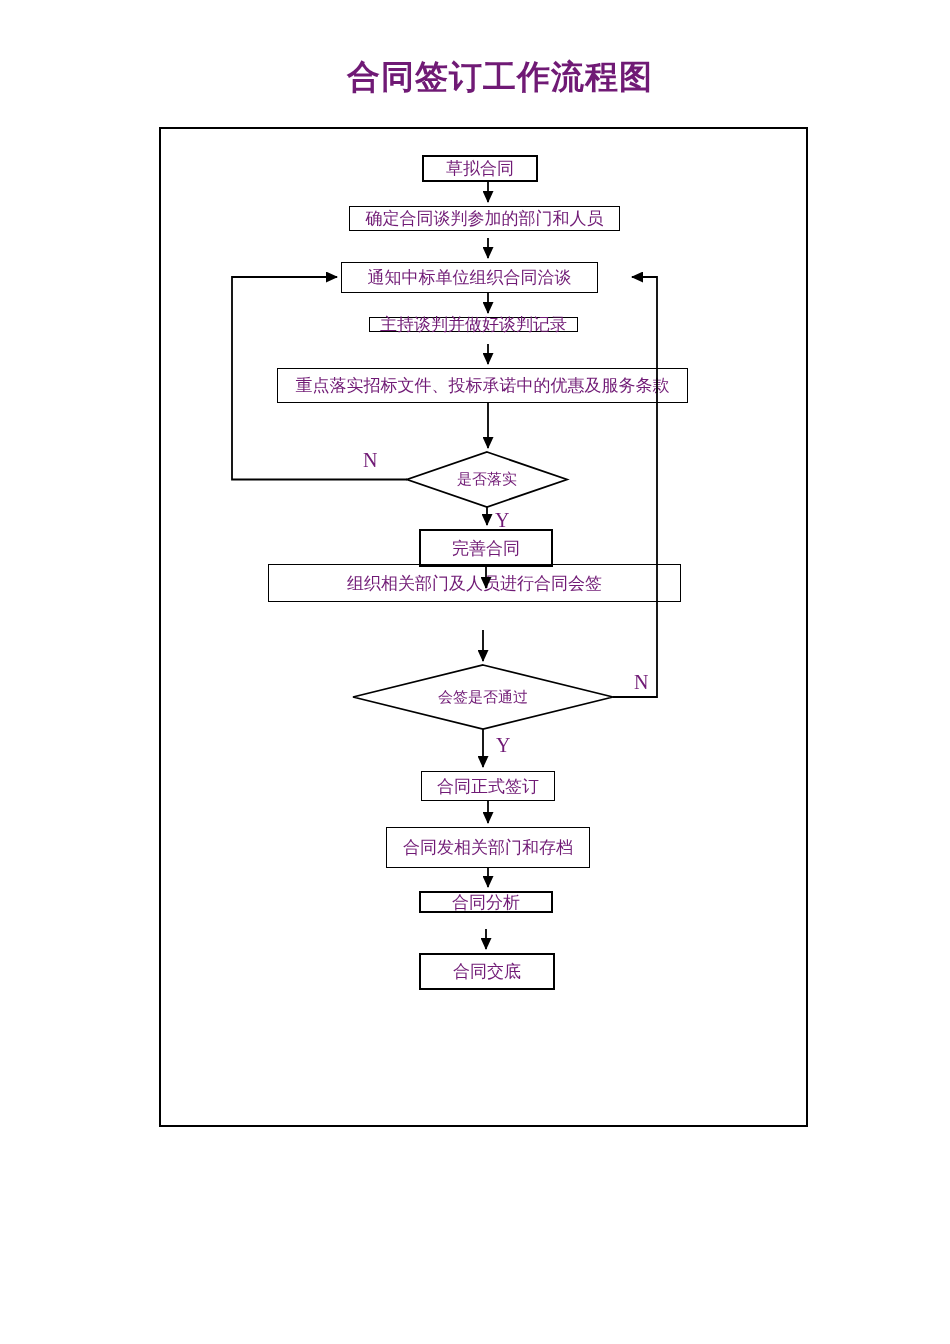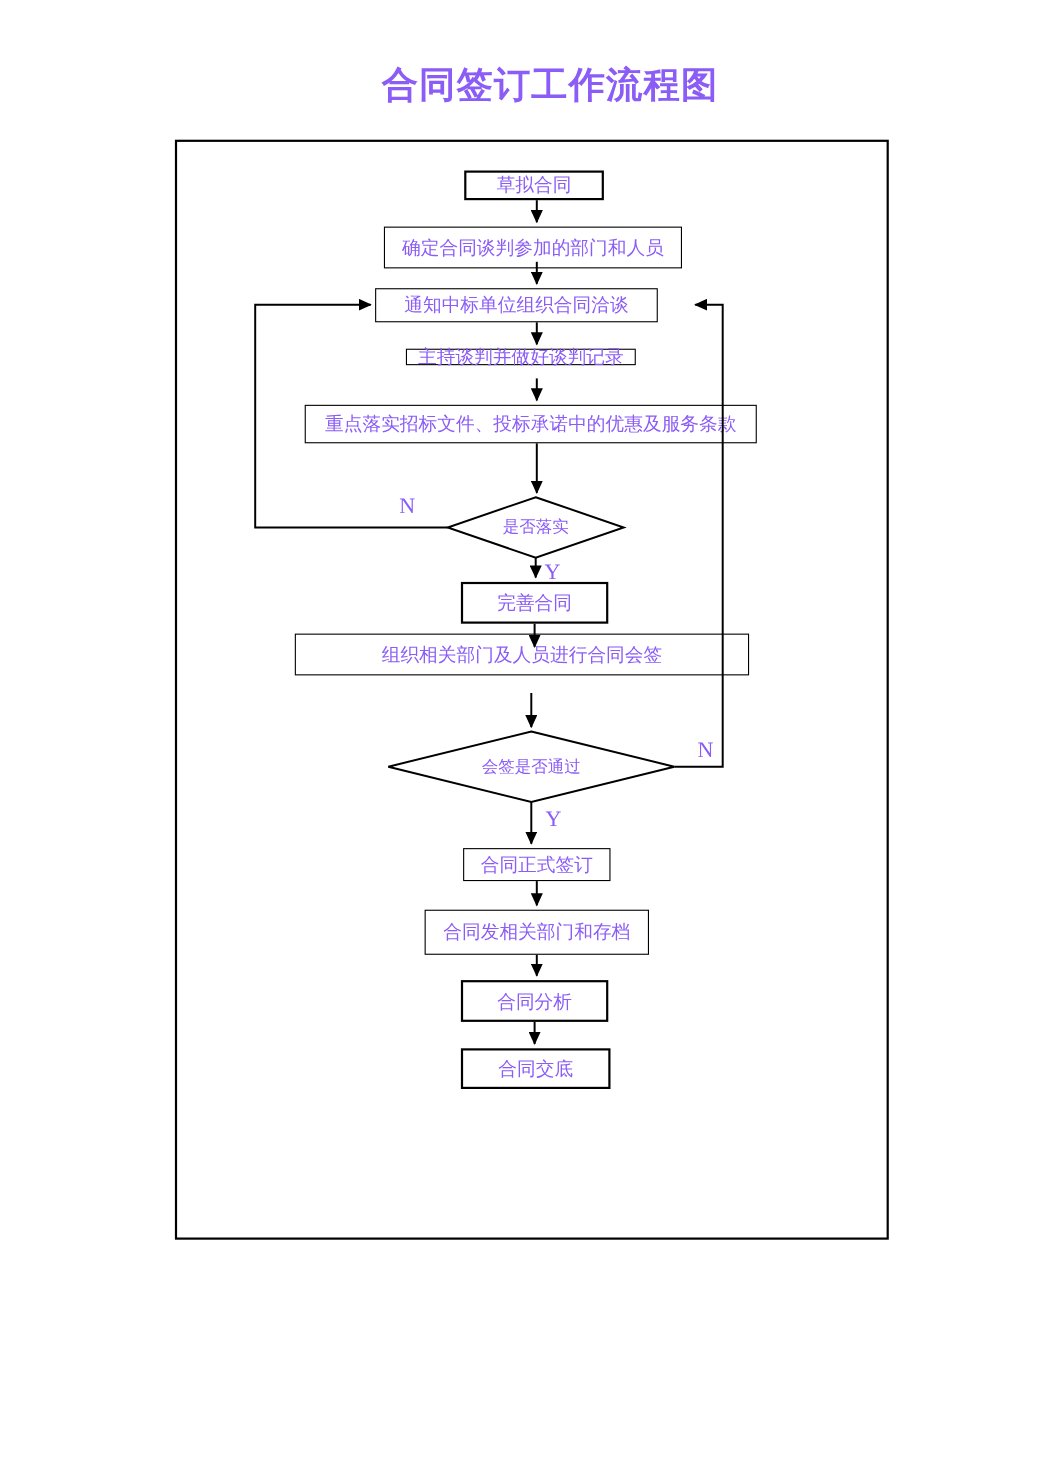--- a/index.html
+++ b/index.html
@@ -3,21 +3,21 @@
 <meta charset="utf-8">
 <style>
   html, body { margin: 0; padding: 0; background: #ffffff; }
   #page {
     position: relative;
     width: 950px;
     height: 1344px;
     background: #ffffff;
     overflow: hidden;
     font-family: "Liberation Serif", serif;
-    color: #8b5cf6;
+    color: #701a75;
   }
   #title {
     position: absolute;
     left: 500px;
     top: 55px;
     transform: translateX(-50%);
     font-size: 33px;
     font-weight: 700;
     letter-spacing: 1px;
     white-space: nowrap;
@@ -67,30 +67,30 @@
     font-family: "Liberation Serif", serif;
   }
   .branch {
     position: absolute;
     font-size: 20px;
     z-index: 3;
     font-family: "Liberation Serif", serif;
   }
 
   
-  #box-draft       { left: 422px; top: 155px; width: 127px; height: 27px; border-width: 2px; }
-  #box-determine   { left: 349px; top: 206px; width: 271px; height: 38px; }
+  #box-draft       { left: 422px; top: 155px; width: 116px; height: 27px; border-width: 2px; }
+  #box-determine   { left: 349px; top: 206px; width: 271px; height: 25px; }
   #box-notify      { left: 341px; top: 262px; width: 257px; height: 31px; }
   #box-host        { left: 369px; top: 317px; width: 209px; height: 15px; }
   #box-implement   { left: 277px; top: 368px; width: 411px; height: 35px; }
   #box-perfect     { left: 419px; top: 529px; width: 134px; height: 38px; }
-  #box-organize    { left: 268px; top: 576px; width: 413px; height: 38px; }
+  #box-organize    { left: 268px; top: 564px; width: 413px; height: 38px; }
   #box-sign        { left: 421px; top: 771px; width: 134px; height: 30px; }
   #box-distribute  { left: 386px; top: 827px; width: 204px; height: 41px; }
-  #box-analyze     { left: 419px; top: 891px; width: 134px; height: 38px; }
+  #box-analyze     { left: 419px; top: 891px; width: 134px; height: 22px; }
   #box-disclose    { left: 419px; top: 953px; width: 136px; height: 37px; }
 
   #dlabel-implemented { left: 407px; top: 452px; width: 160px; height: 55px; }
   #dlabel-countersign { left: 353px; top: 665px; width: 260px; height: 64px; }
 
   #branch-n1 { left: 363px; top: 449px; }
   #branch-y1 { left: 495px; top: 509px; }
   #branch-n2 { left: 634px; top: 671px; }
   #branch-y2 { left: 496px; top: 734px; }
 </style>

